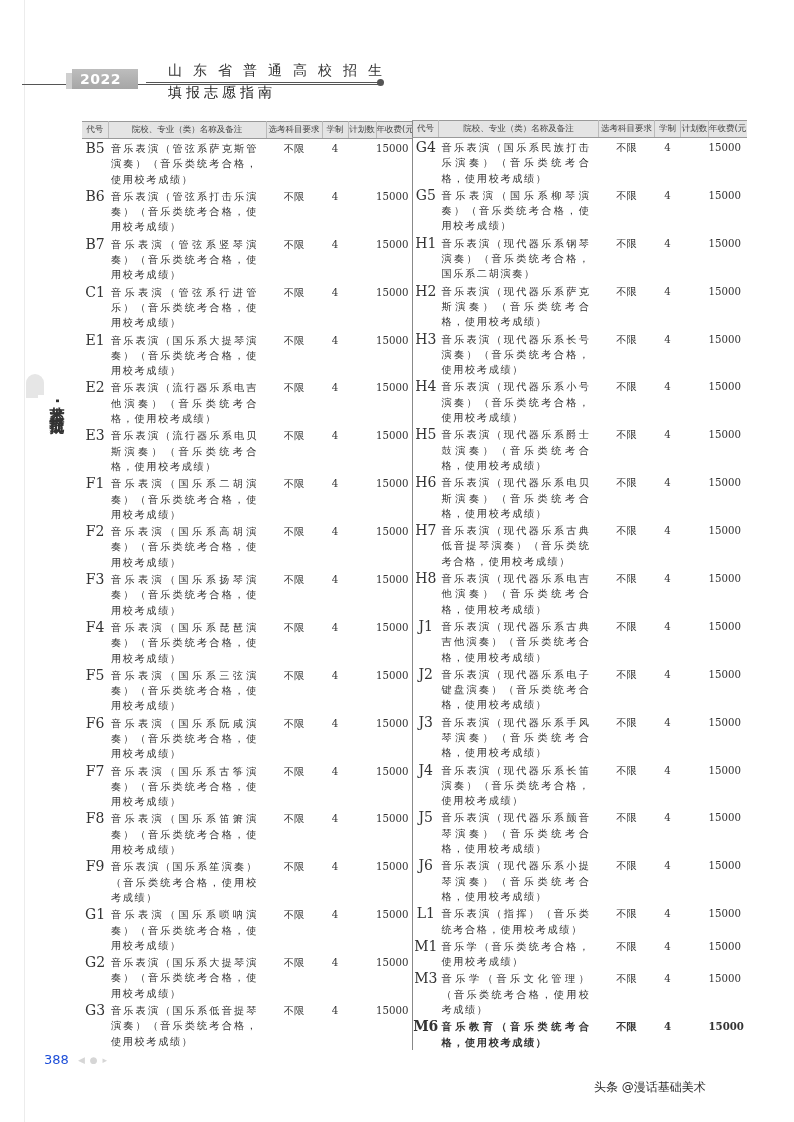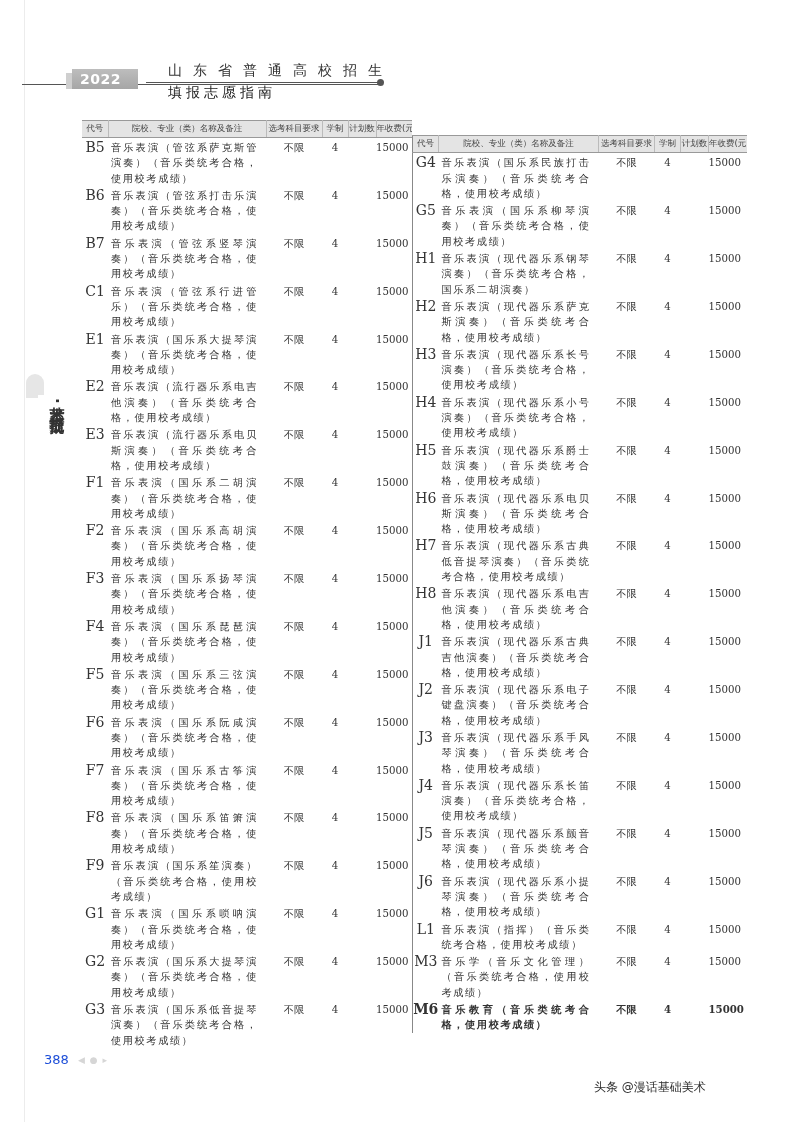--- a/index.html
+++ b/index.html
@@ -382,20 +382,28 @@
           <td class="fee">15000</td>
         </tr>
         <tr class="row" style="height: 30.5px;">
           <td class="code">L1</td>
           <td class="name">音乐表演（指挥）（音乐类统考合格，使用校考成绩）</td>
           <td class="req">不限</td>
           <td class="dur">4</td>
           <td class="plan"></td>
           <td class="fee">15000</td>
         </tr>
+        <tr class="row" style="height: 30.5px;">
+          <td class="code">M1</td>
+          <td class="name">音乐学（音乐类统考合格，使用校考成绩）</td>
+          <td class="req">不限</td>
+          <td class="dur">4</td>
+          <td class="plan"></td>
+          <td class="fee">15000</td>
+        </tr>
         <tr class="row">
           <td class="code">M3</td>
           <td class="name">音乐学（音乐文化管理）（音乐类统考合格，使用校考成绩）</td>
           <td class="req">不限</td>
           <td class="dur">4</td>
           <td class="plan"></td>
           <td class="fee">15000</td>
         </tr>
         <tr class="row" style="height: 30.5px; font-weight: bold;">
           <td class="code">M6</td>

